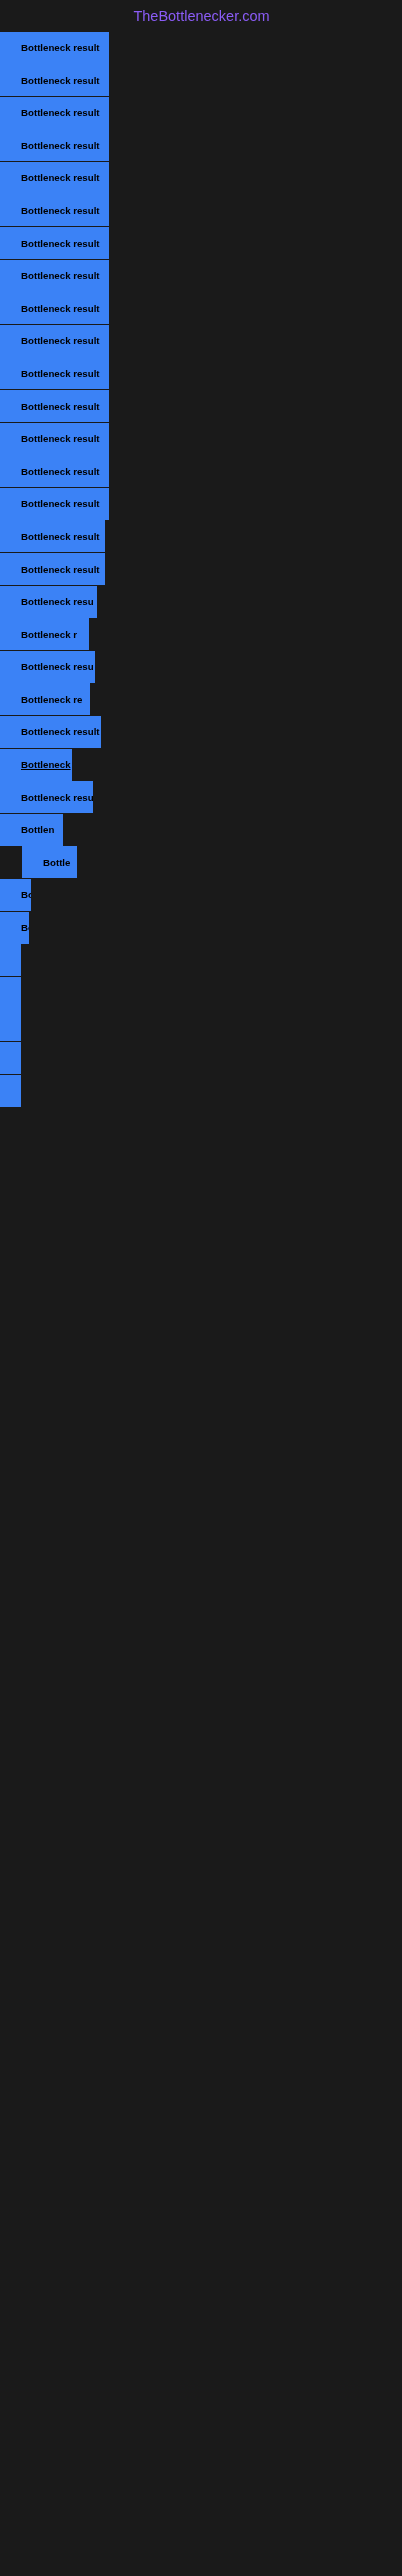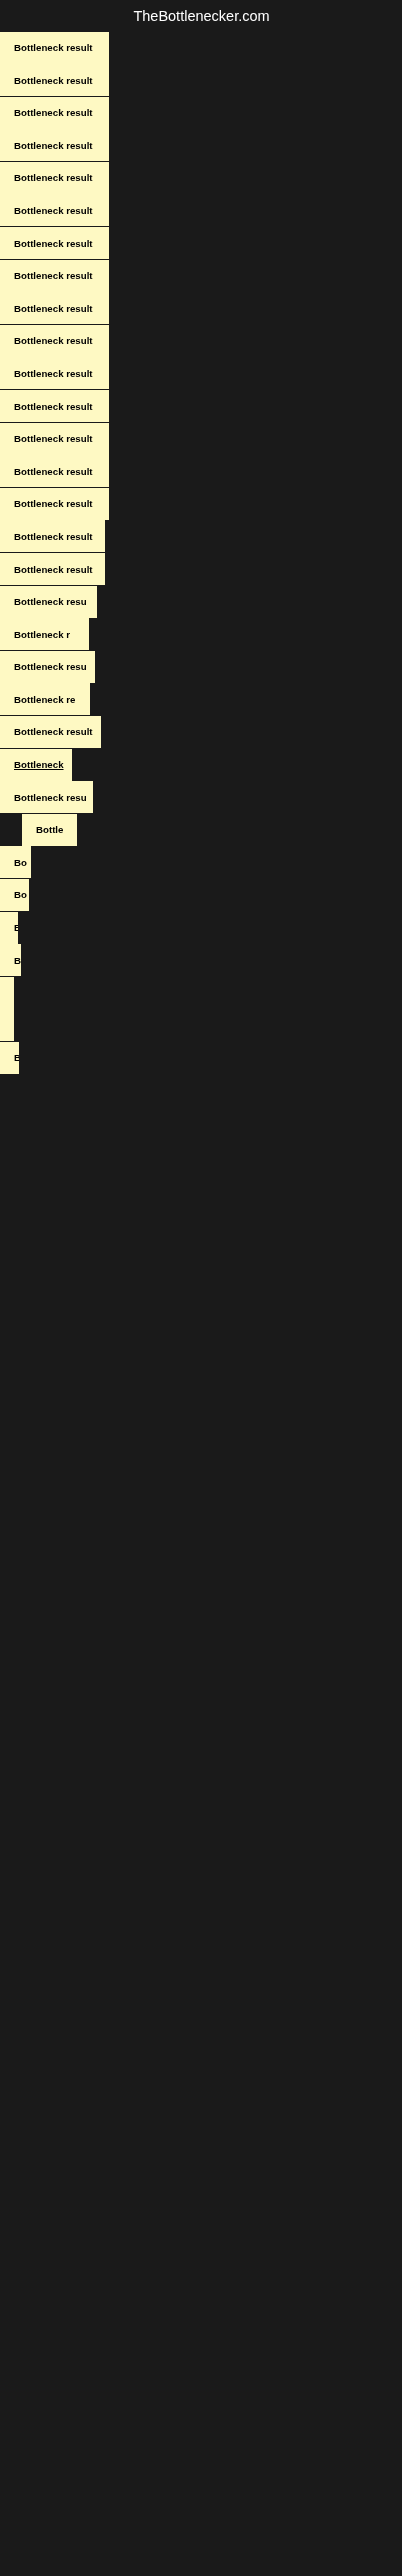--- a/index.html
+++ b/index.html
@@ -11,43 +11,43 @@
     body {
       width: 403px;
       min-height: 2576px;
       background-color: #1a1a1a;
       font-family: Arial, sans-serif;
       position: relative;
     }
 
     .site-title {
       text-align: center;
-      color: #ffffff;
+      color: #8b5cf6;
       font-size: 14.5px;
       padding: 8px 0 4px 0;
       font-weight: normal;
     }
 
     .bars-container {
       padding: 4px 0;
     }
 
     .bar-row {
       display: flex;
       align-items: center;
       margin-bottom: 1.6px;
       height: 31px;
     }
 
     .bar {
-      background-color: #fef9c3;
+      background-color: #3b82f6;
       height: 32px;
       display: flex;
       align-items: center;
-      padding-left: 14px;
+      padding-left: 21px;
       color: #000000;
       font-size: 9.7px;
       font-weight: bold;
       white-space: nowrap;
       overflow: hidden;
     }
   </style>
 </head>
 <body>
 
@@ -120,20 +120,23 @@
     <div class="bar-row">
       <div class="bar" style="width: 101px;">Bottleneck result</div>
     </div>
     <div class="bar-row">
       <div class="bar" style="width: 72px; text-decoration: underline;">Bottleneck</div>
     </div>
     <div class="bar-row">
       <div class="bar" style="width: 93px;">Bottleneck resu</div>
     </div>
     <div class="bar-row">
+      <div class="bar" style="width: 63px;">Bottlen</div>
+    </div>
+    <div class="bar-row">
       <div class="bar" style="width: 55px; margin-left: 22px;">Bottle</div>
     </div>
     <div class="bar-row">
       <div class="bar" style="width: 31px;">Bo</div>
     </div>
     <div class="bar-row">
       <div class="bar" style="width: 29px;">Bo</div>
     </div>
     <div class="bar-row">
       <div class="bar" style="width: 17.7px;">B</div>

